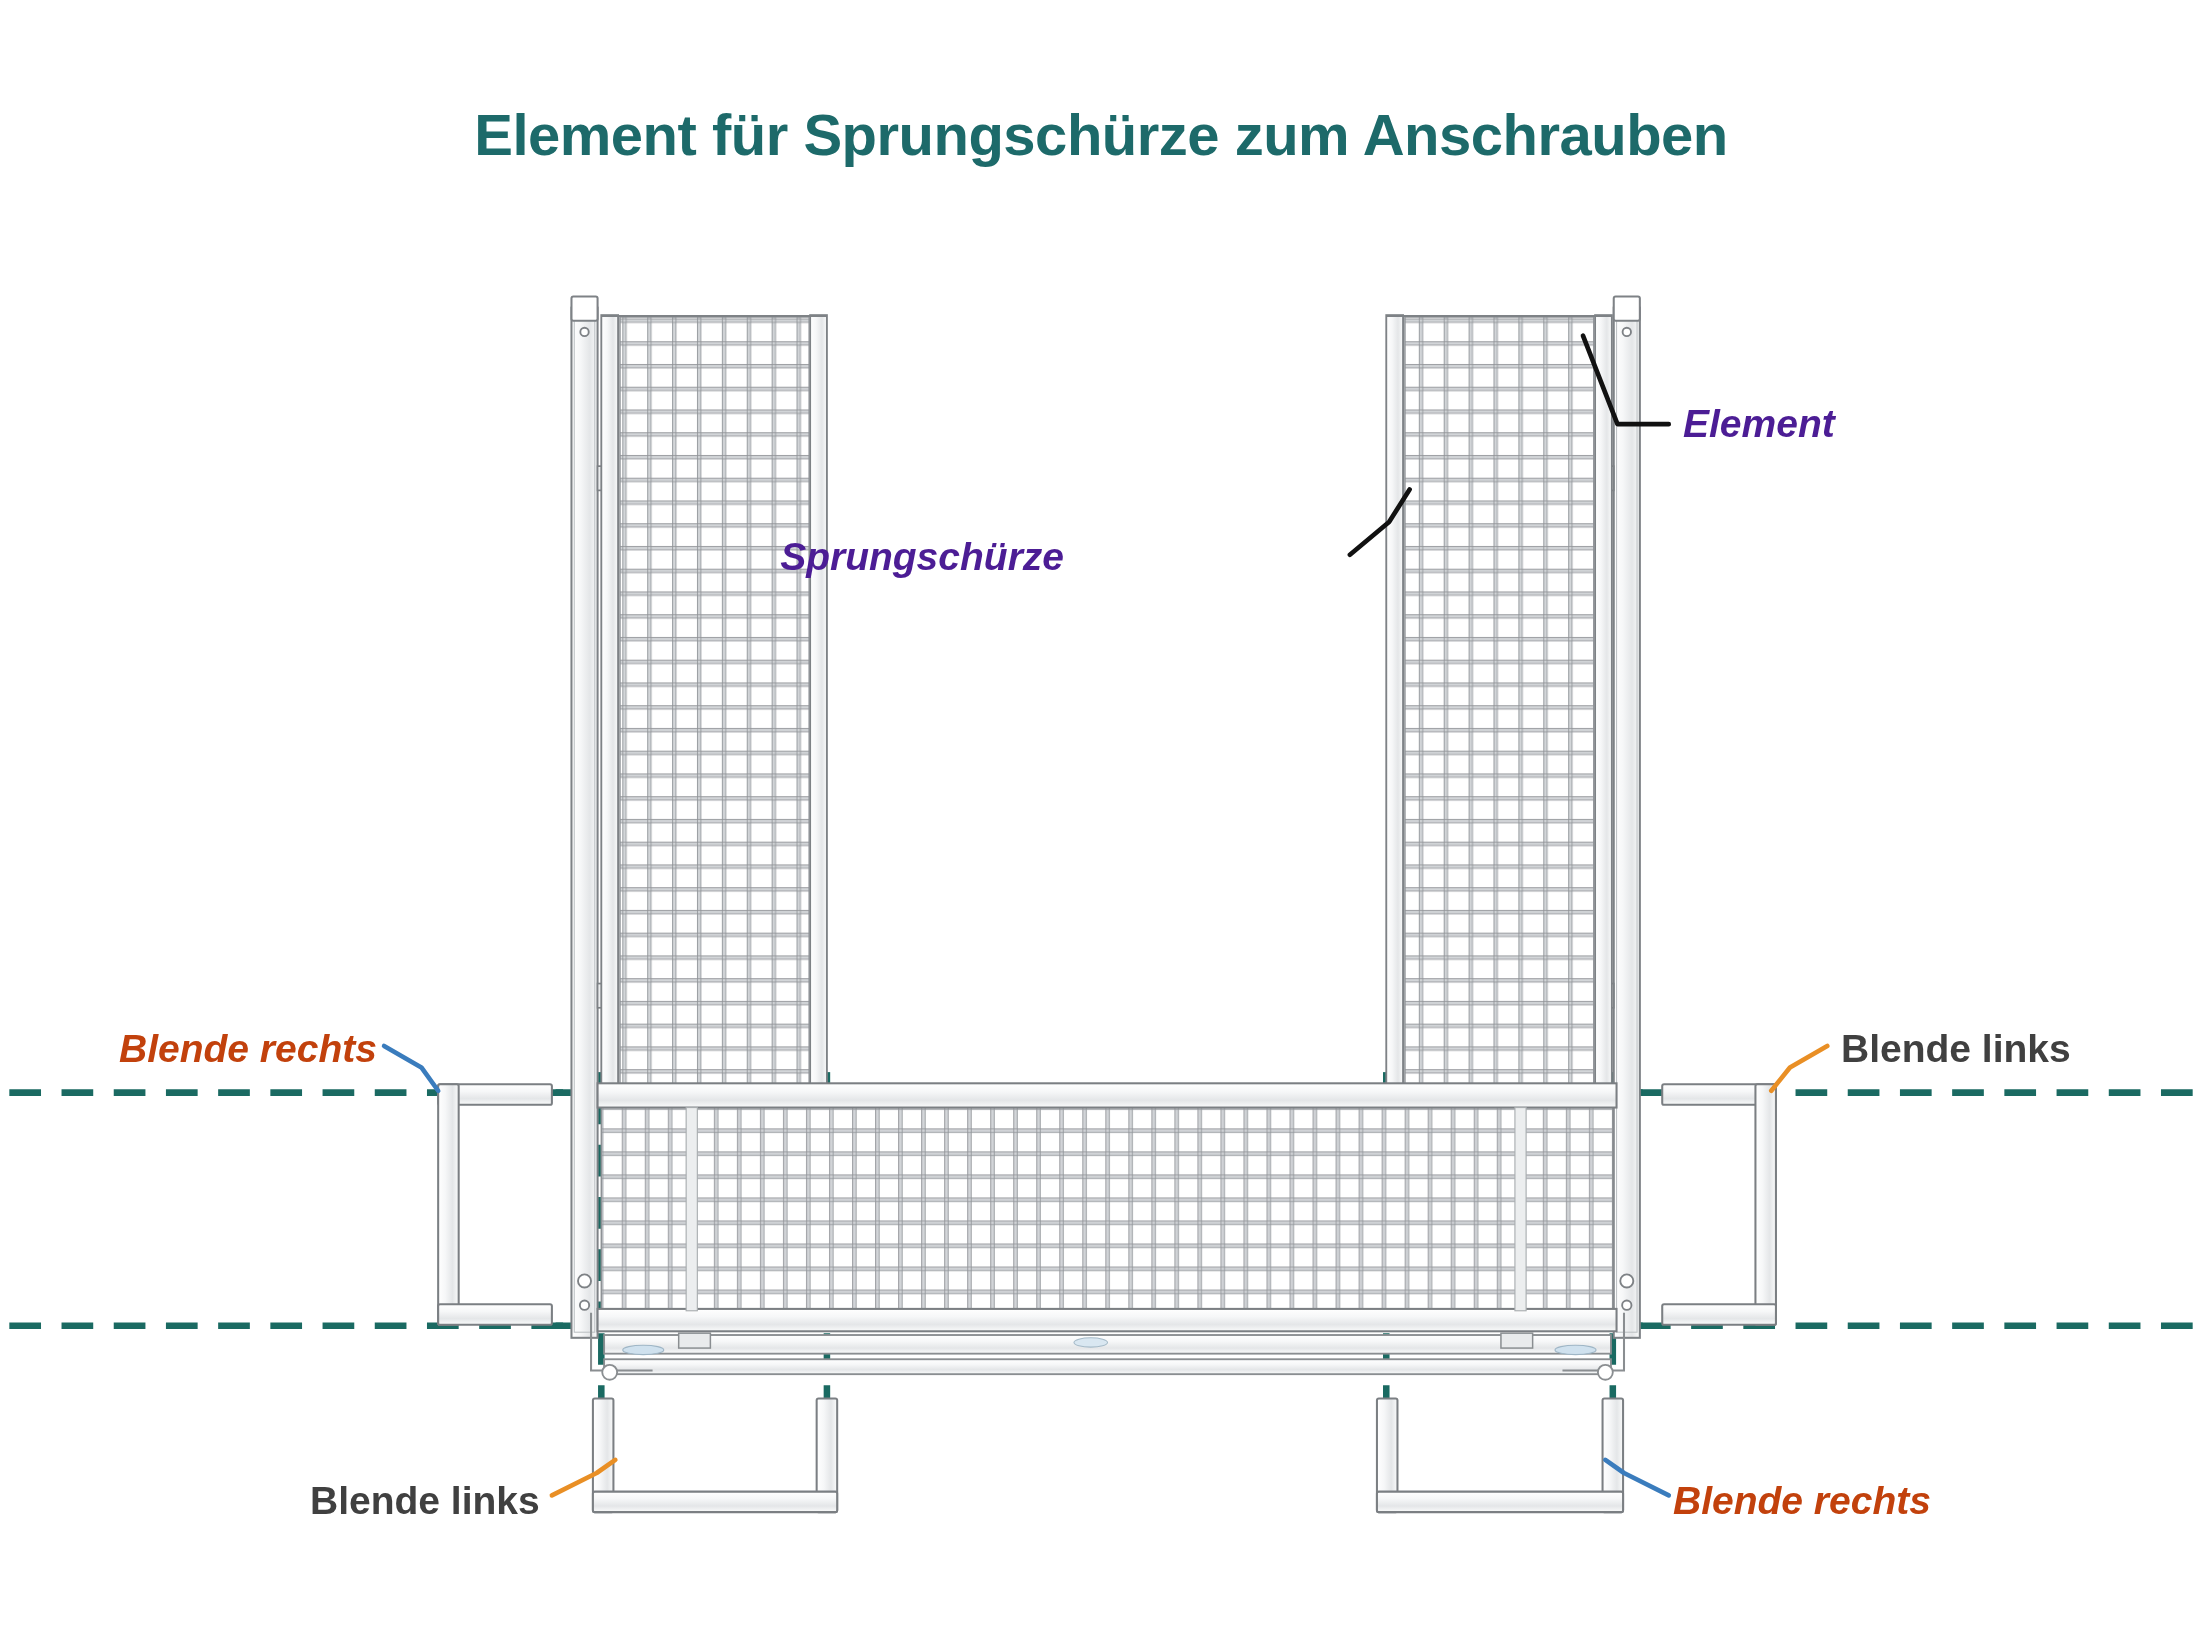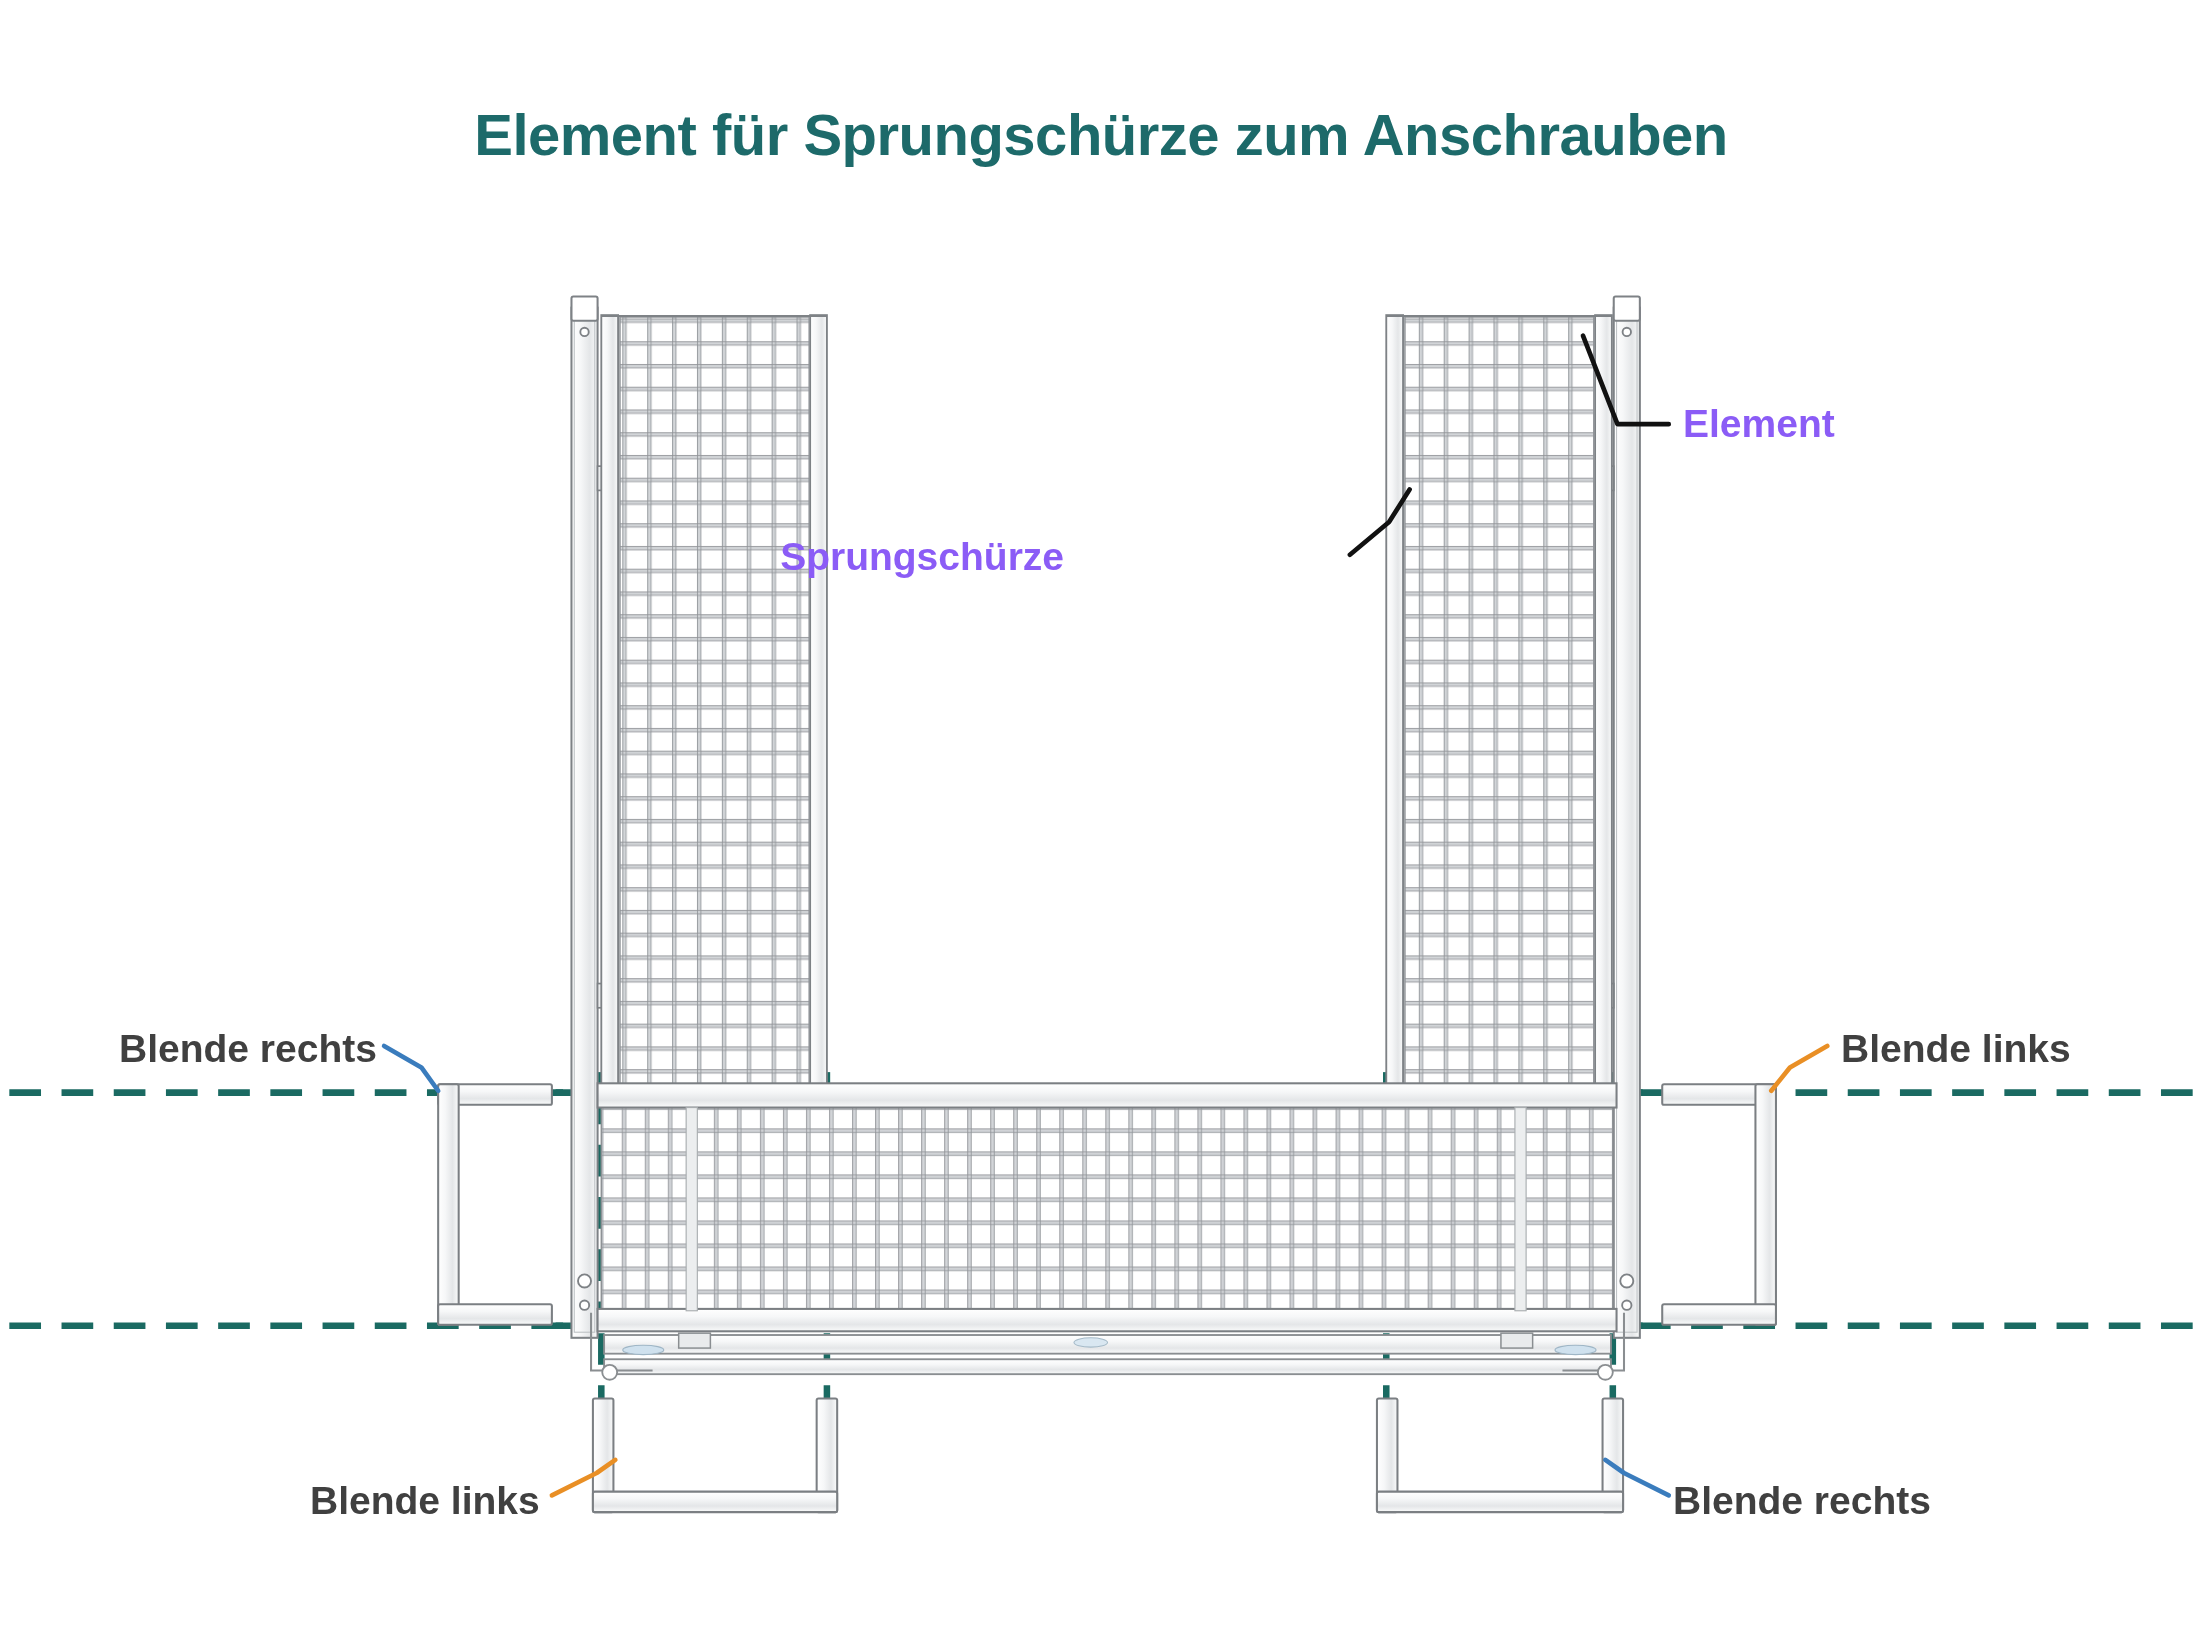--- a/index.html
+++ b/index.html
@@ -13,22 +13,22 @@
   .title{
     position:absolute;left:0;top:101px;width:2202px;
     text-align:center;
     font-size:58px;font-weight:bold;
     letter-spacing:-0.5px;
     color:#1d6a6a;
     white-space:nowrap;
   }
 
   .lbl{position:absolute;font-size:39px;font-weight:bold;white-space:nowrap;}
-  .lbl-black{color:#8b5cf6;}
-  .lbl-blue{color:#404040;}
+  .lbl-black{color:#4c1d95;font-style:italic;}
+  .lbl-blue{color:#c2410c;font-style:italic;}
   .lbl-orange{color:#404040;}
 
   svg.draw{position:absolute;left:0;top:0;width:2202px;height:1652px;}
 </style>
 </head>
 <body>
 
 <div id="stage">
 
   <div class="title">Element für Sprungschürze zum Anschrauben</div>

